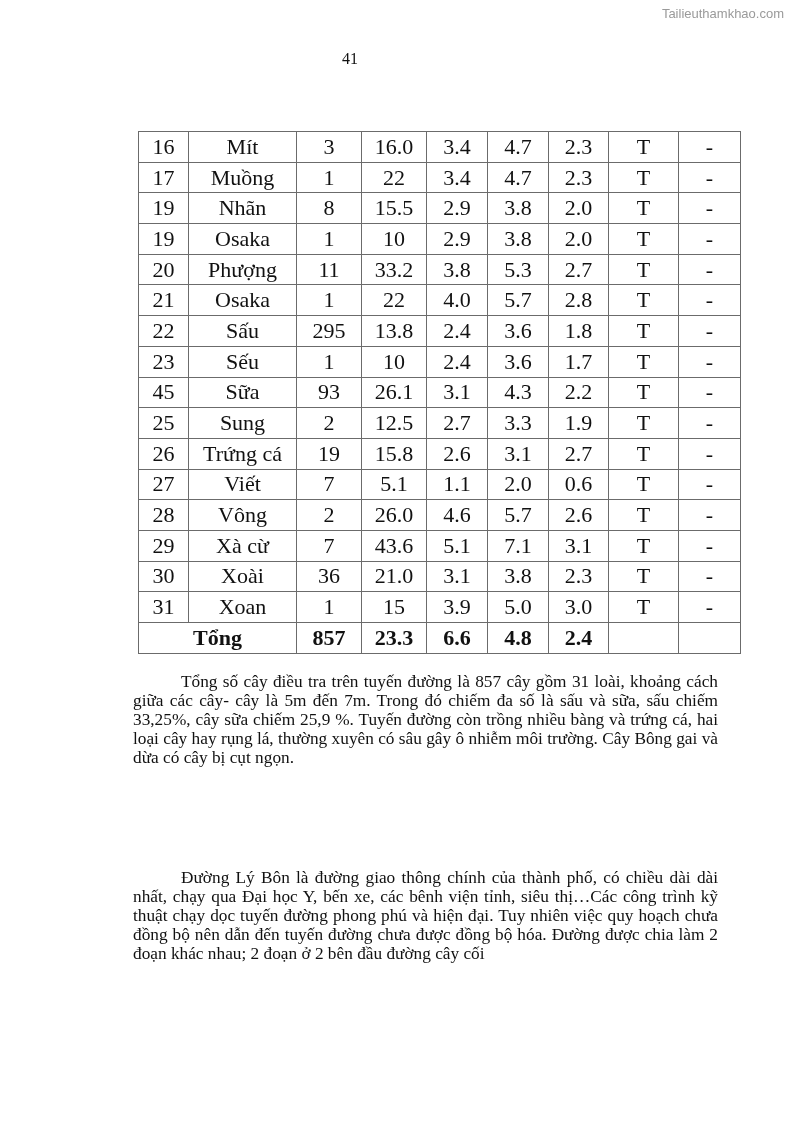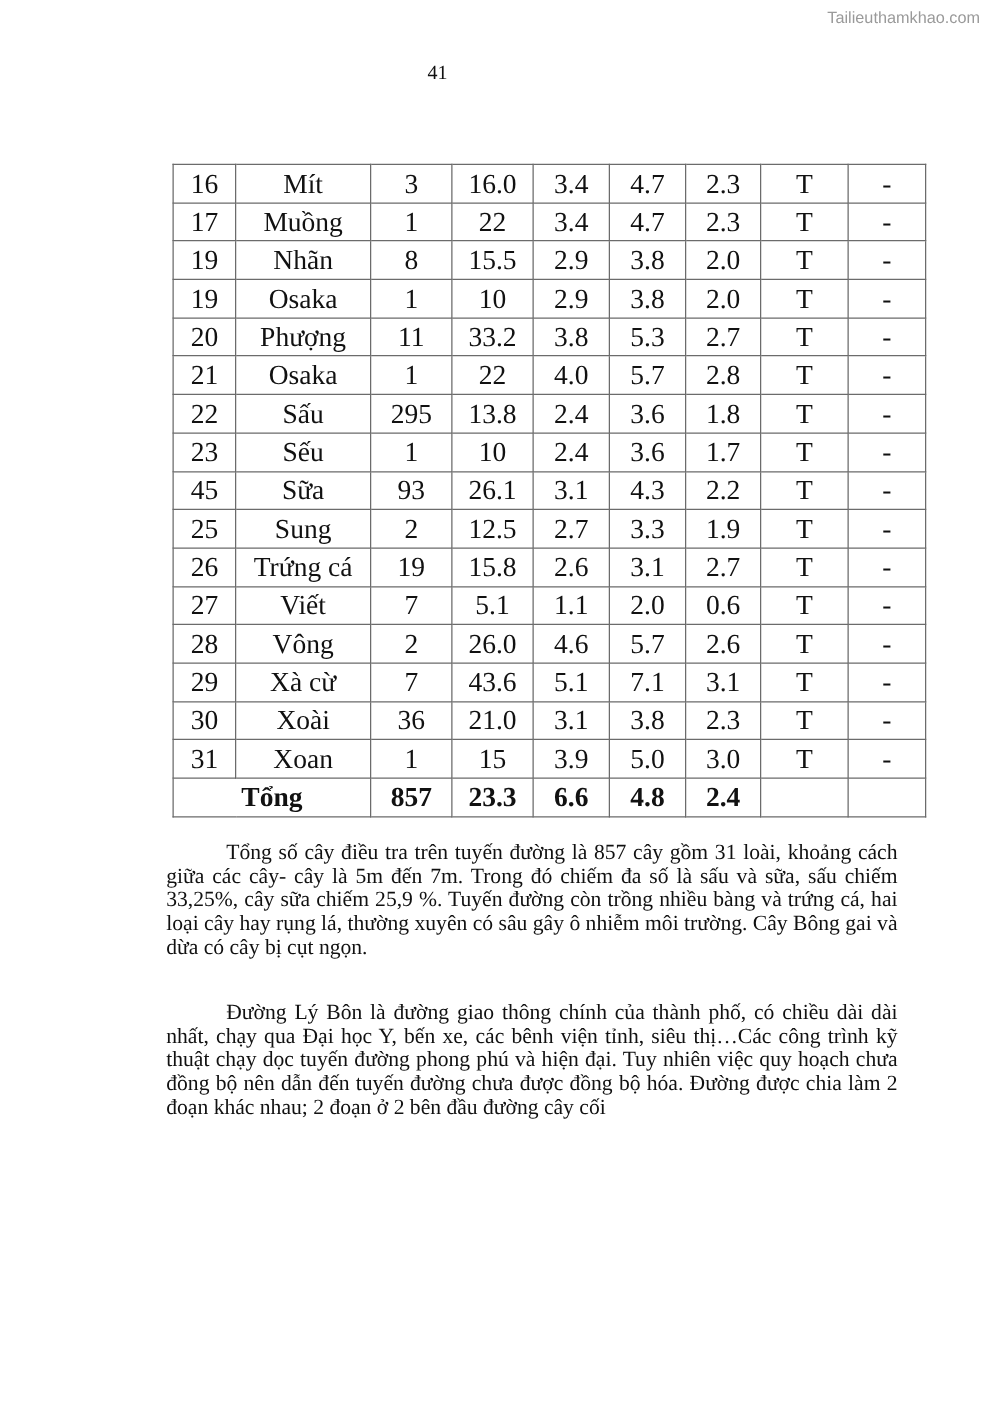--- a/index.html
+++ b/index.html
@@ -16,21 +16,21 @@
   table.data td.c3 { width: 64px; }
   table.data td.c4 { width: 60px; }
   table.data td.c5 { width: 60px; }
   table.data td.c6 { width: 59px; }
   table.data td.c7 { width: 69px; }
   table.data td.c8 { width: 61px; }
   tr.total td { font-weight: bold; }
   .para { position: absolute; left: 133px; width: 585px; font-size: 17.3px; line-height: 19px;
           text-align: justify; text-indent: 48px; margin: 0; }
   #p1 { top: 672px; }
-  #p2 { top: 800px; }
+  #p2 { top: 868px; }
 </style>
 </head>
 <body>
 
 <div class="watermark">Tailieuthamkhao.com</div>
 <div class="page-number">41</div>
 
 <table class="data">
   <tbody id="tbody">
     <tr>

